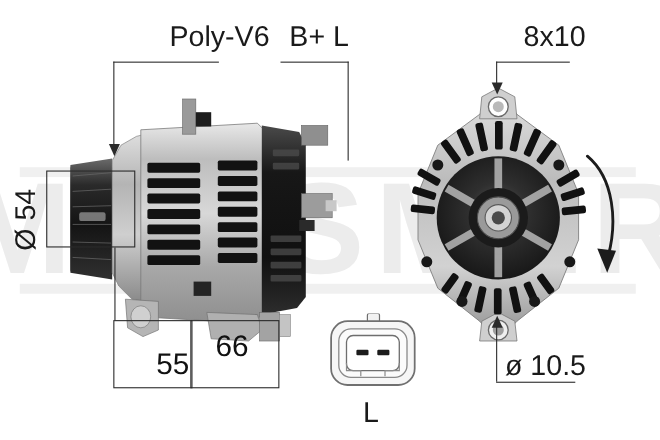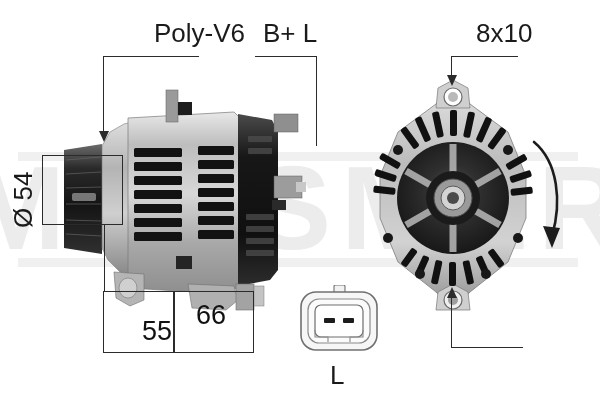--- a/index.html
+++ b/index.html
@@ -376,16 +376,17 @@
   <div class="line-v" style="left:104px; top:225px; height:66px;"></div>
 
   <div class="box-dim" style="left:103px; top:291px; width:70px; height:60px;"></div>
   <div class="box-dim" style="left:173px; top:291px; width:79px; height:60px;"></div>
   <div class="dim-num" style="left:123px; top:316px;margin-left:19px;">55</div>
   <div class="dim-num" style="left:196px; top:300px;">66</div>
 
   <div class="arrow-up" style="left:447px; top:287px;"></div>
   <div class="line-v" style="left:451px; top:297px; height:50px;"></div>
   <div class="line-h" style="left:451px; top:347px; width:72px;"></div>
+  <div class="label" style="left:459px; top:317px;">ø 10.5</div>
 
   <div class="label" style="left:330px; top:360px;">L</div>
 
 </div>
 
 </body></html>

